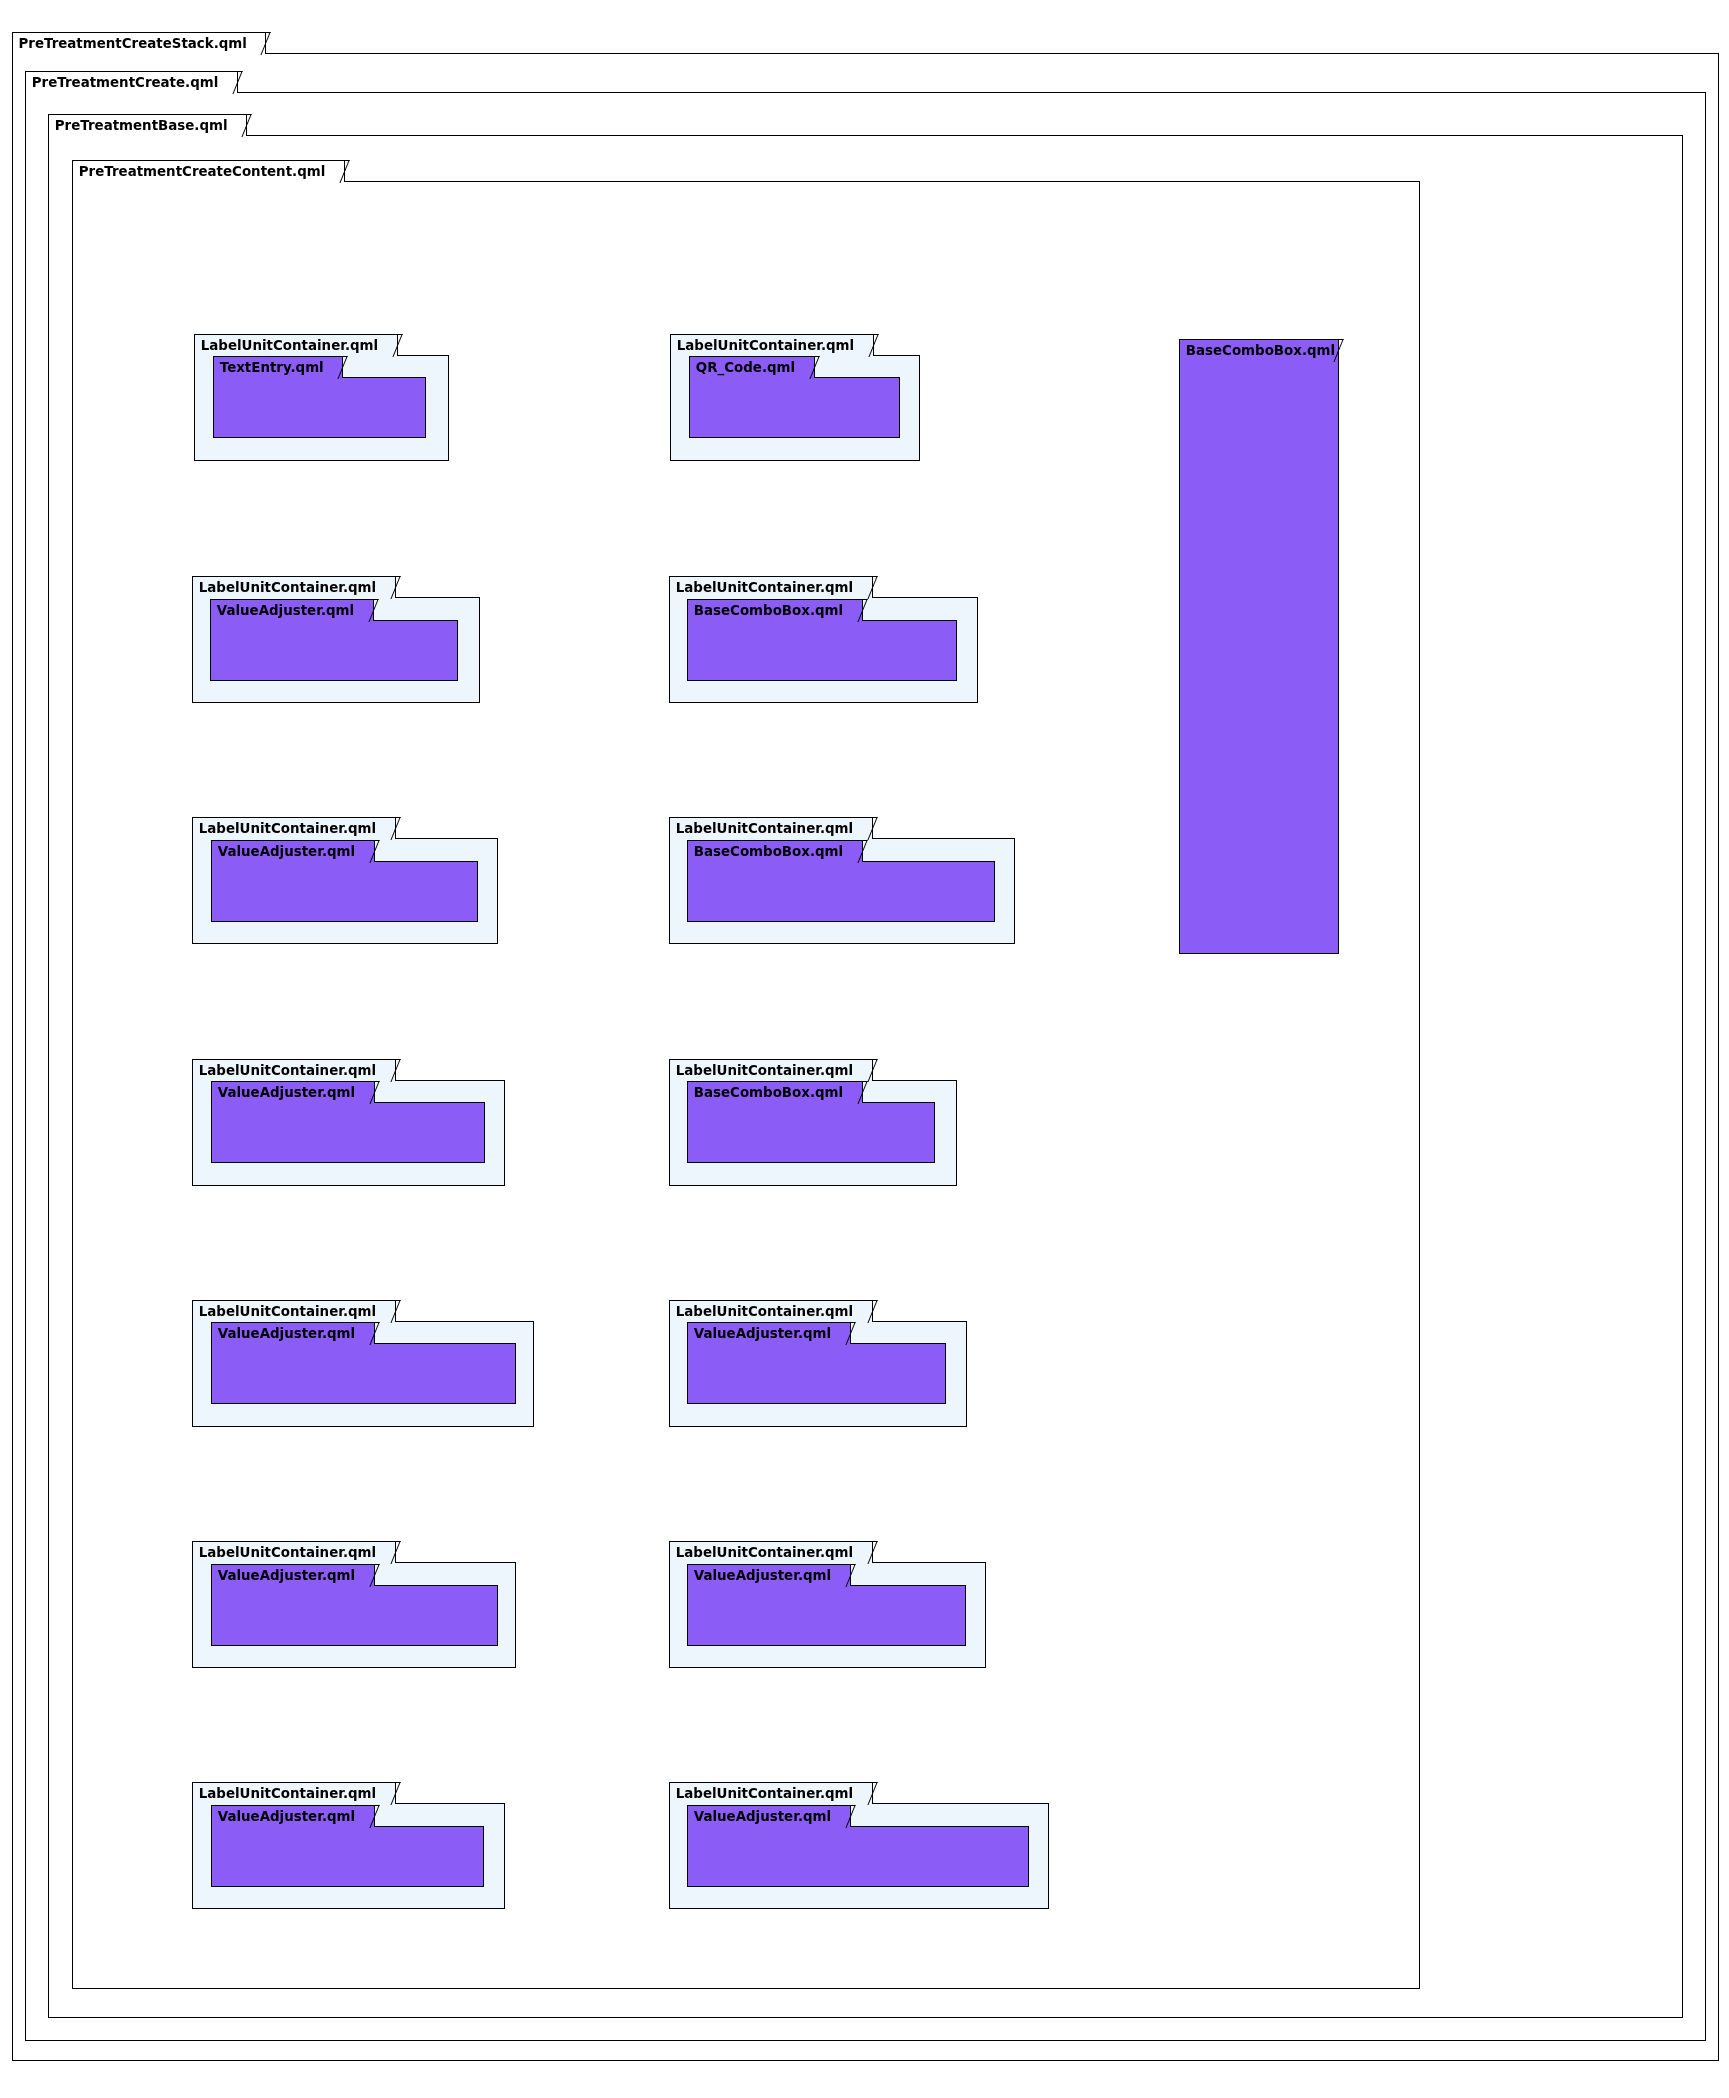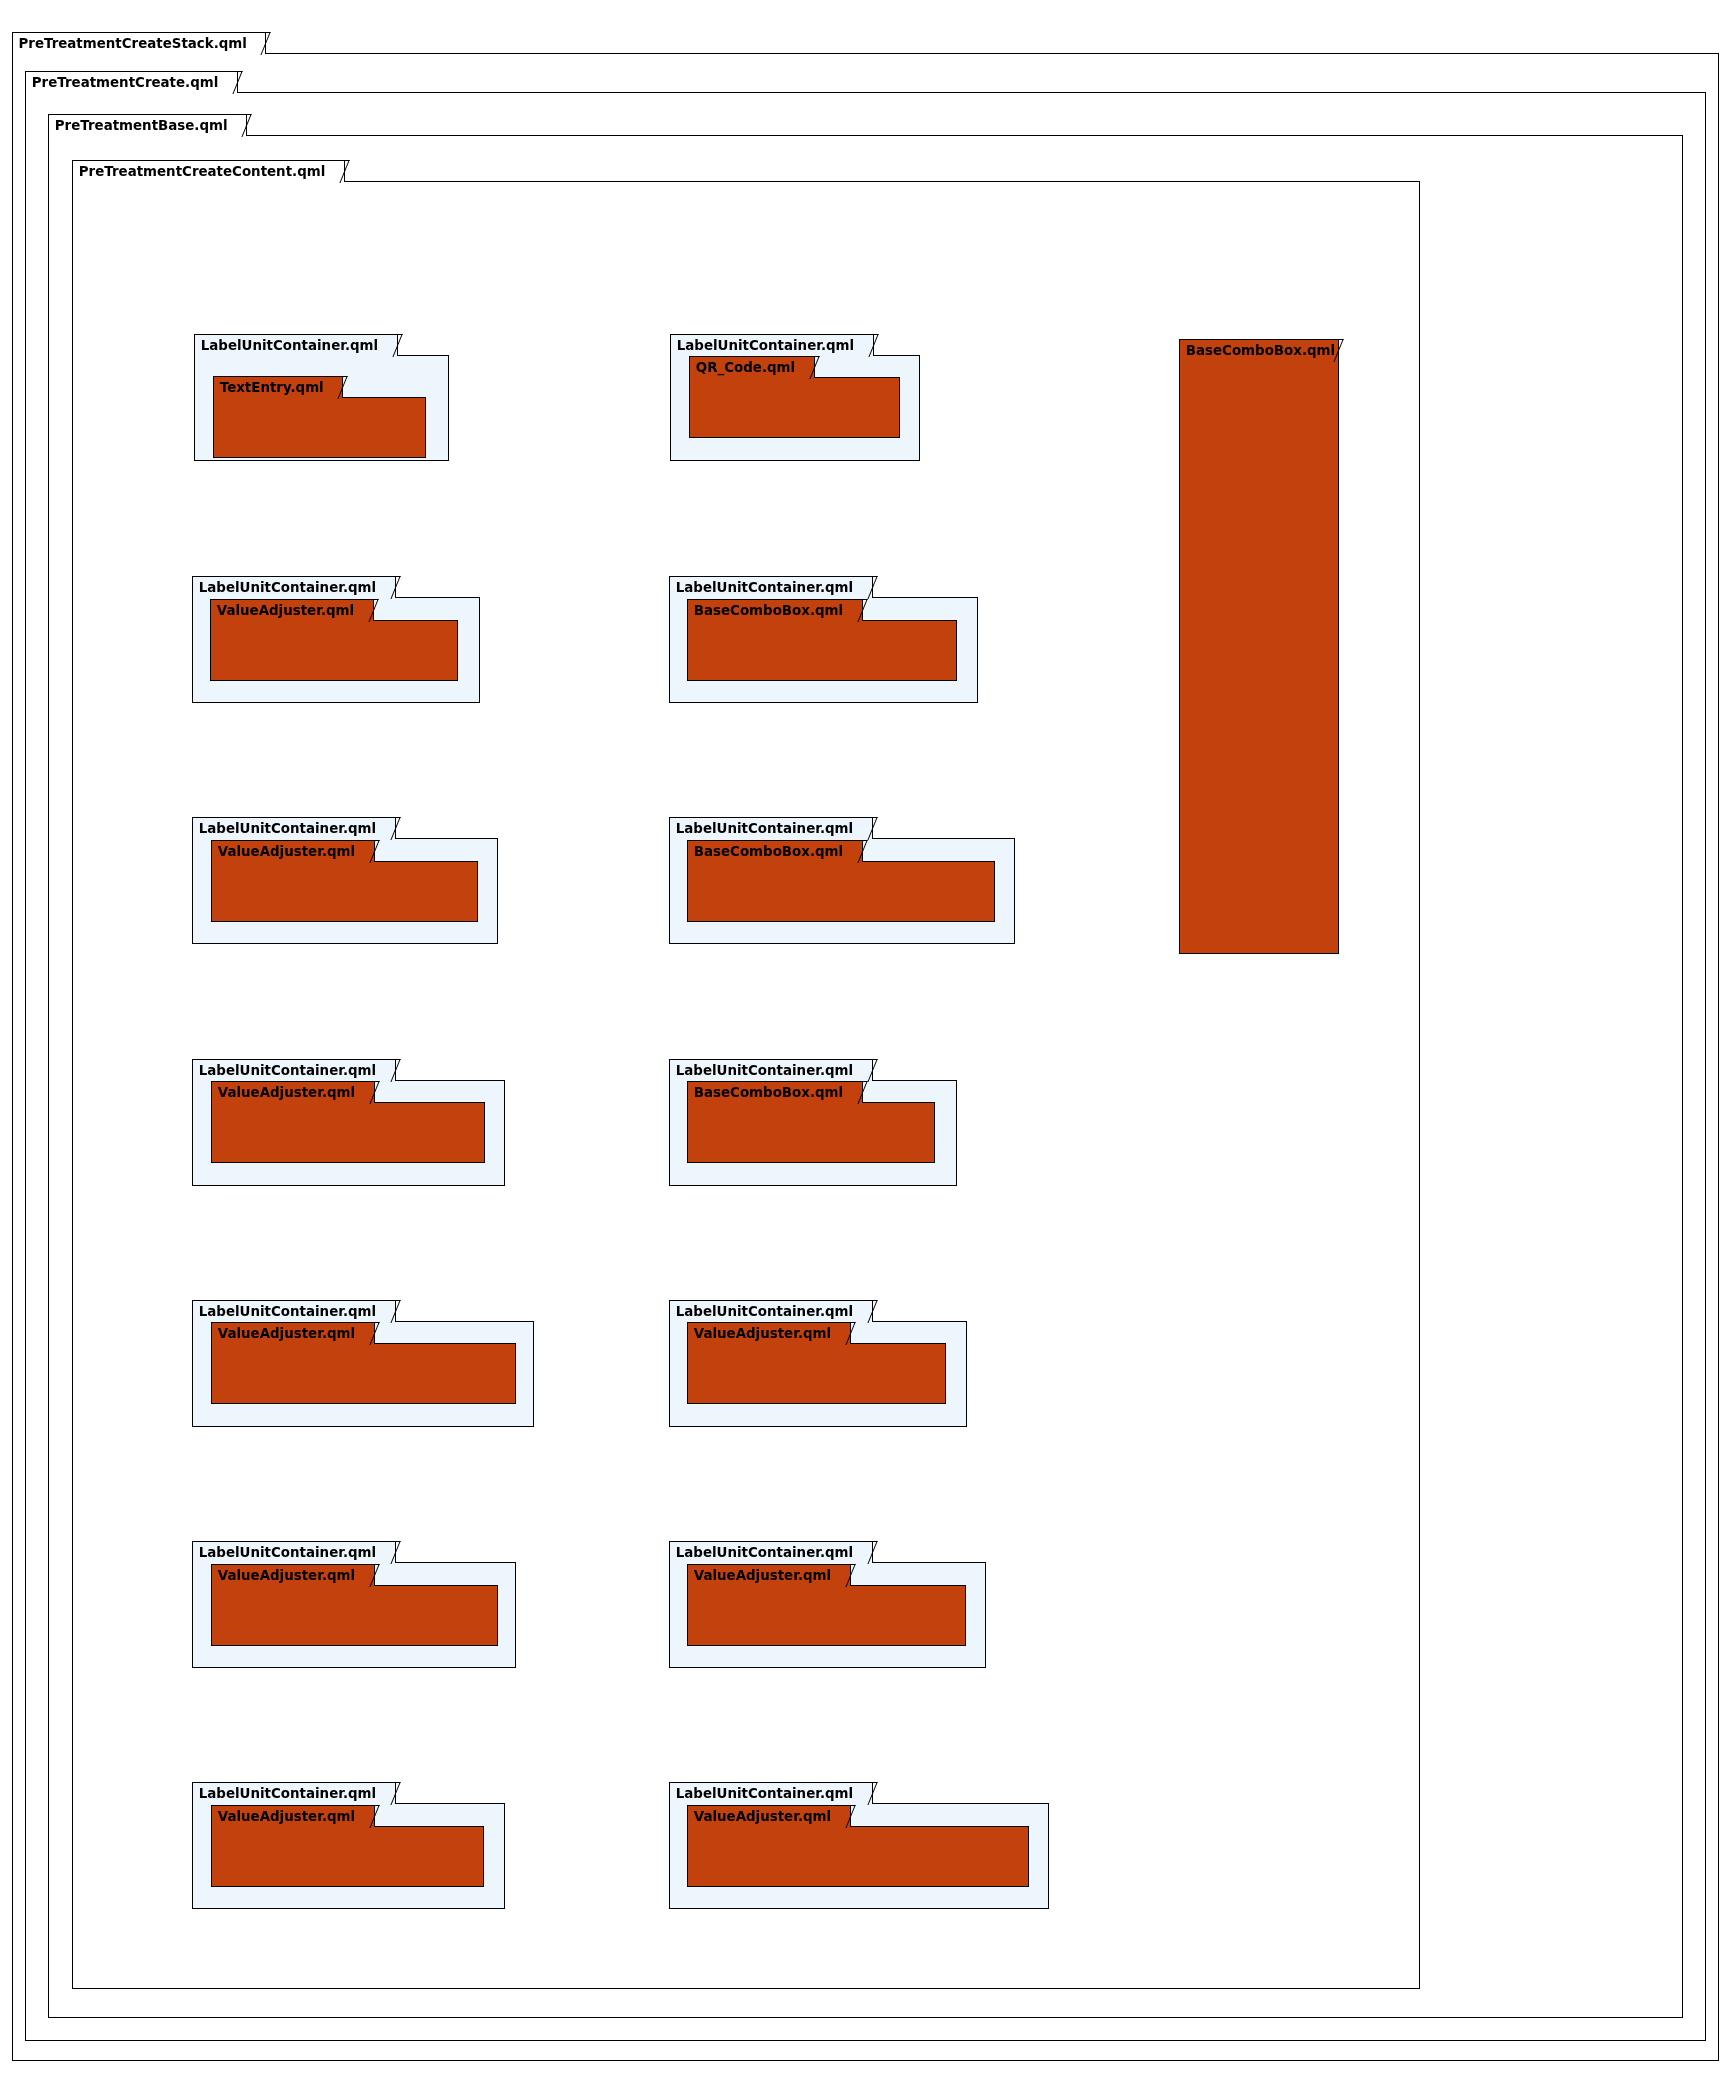--- a/index.html
+++ b/index.html
@@ -72,21 +72,21 @@
     left: 0;
     box-sizing: border-box;
     border: 1.2px solid #000000;
     background: inherit;
     z-index: 2;
   }
 
   
   .folder.white  { background: #ffffff; }
   .folder.pale   { background: #eef6fd; }
-  .folder.cyan   { background: #c2410c; }
+  .folder.cyan   { background: #8b5cf6; }
 
   
   .rectpkg {
     position: absolute;
     box-sizing: border-box;
     border: 1.2px solid #000000;
     background: #ffffff;
   }
   .rectpkg > .rp-title {
     position: absolute;
@@ -220,21 +220,21 @@
     <div class="df-title">Right Column</div>
   </div>
 
   <div class="rectpkg" style="left:160px; top:279px; width:321px; height:210px;">
     <div class="rp-title">Patient ID</div>
   </div>
   <div class="folder pale" style="left:194px; top:334px; width:255px; height:127px;">
     <div class="tab">LabelUnitContainer.qml</div>
     <div class="body" style="top:21px; width:255px; height:106px;"></div>
   </div>
-  <div class="folder cyan" style="left:213px; top:376px; width:213px; height:82px;">
+  <div class="folder cyan" style="left:213px; top:356px; width:213px; height:82px;">
     <div class="tab">TextEntry.qml</div>
     <div class="body" style="top:21px; width:213px; height:61px;"></div>
   </div>
   <div class="component" style="left:225px; top:387px; width:190px; height:40px;">
     <svg class="comp-icon" viewBox="0 0 19 13">
       <rect x="4.5" y="0.5" width="14" height="12" fill="#f0f0f0" stroke="#808080" stroke-width="1"></rect>
       <rect x="0.5" y="2.5" width="6" height="3" fill="#f0f0f0" stroke="#808080" stroke-width="1"></rect>
       <rect x="0.5" y="7.5" width="6" height="3" fill="#f0f0f0" stroke="#808080" stroke-width="1"></rect>
     </svg>
     <span class="c-label">vTreatmentCreate.patientID</span>

